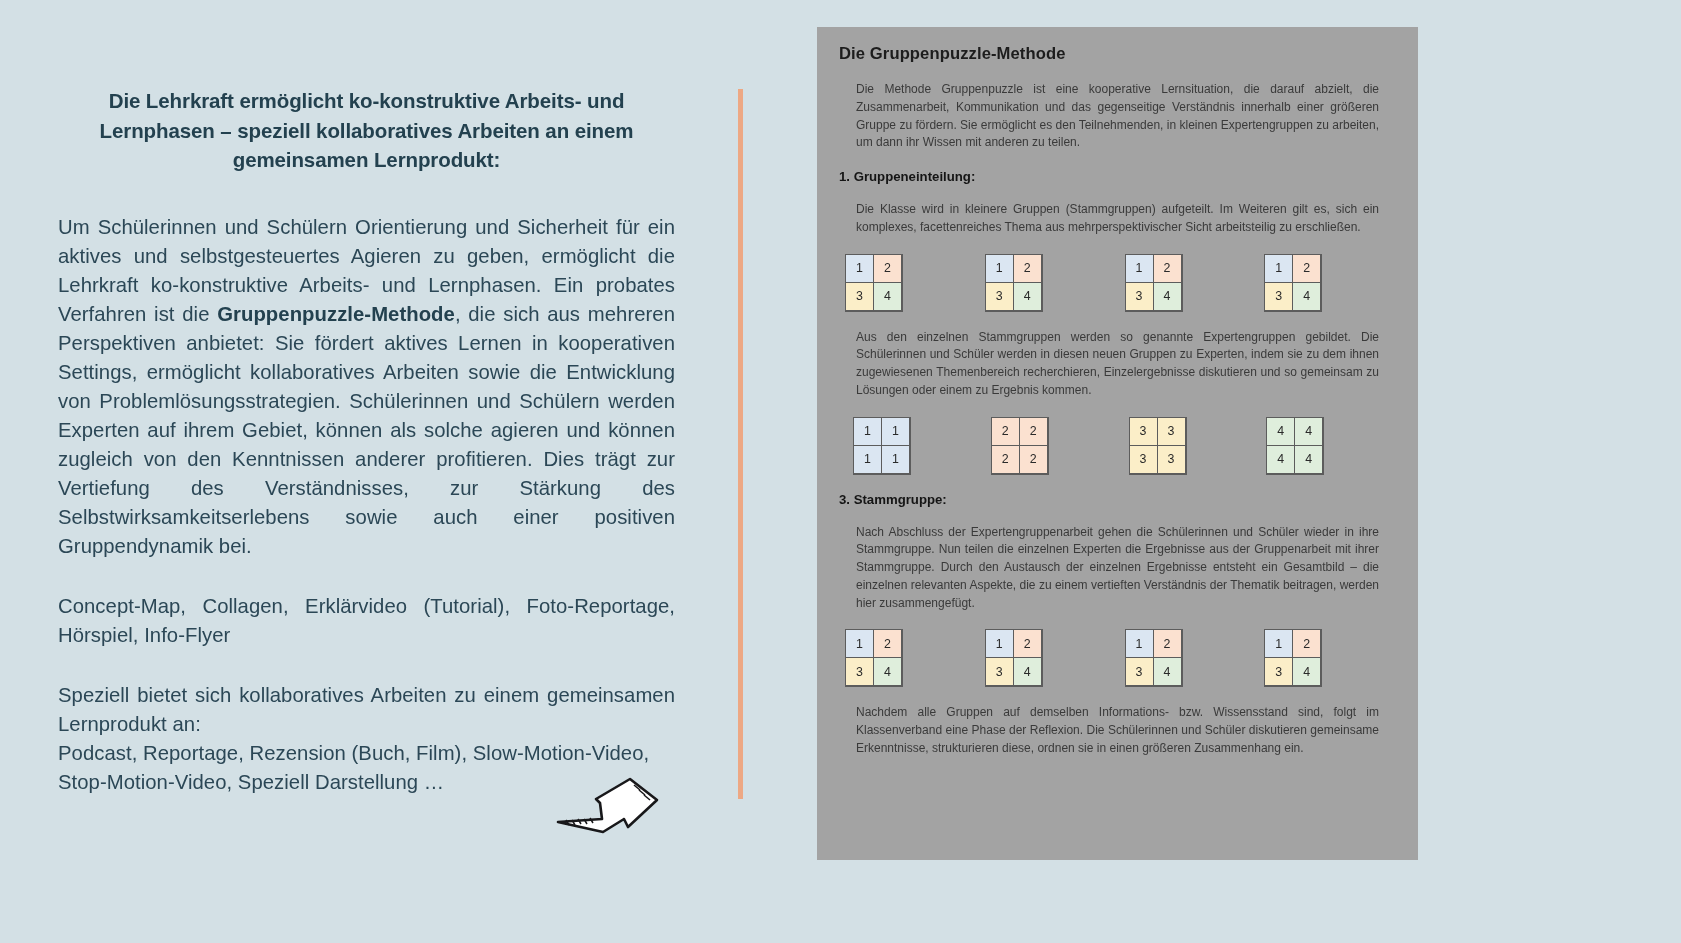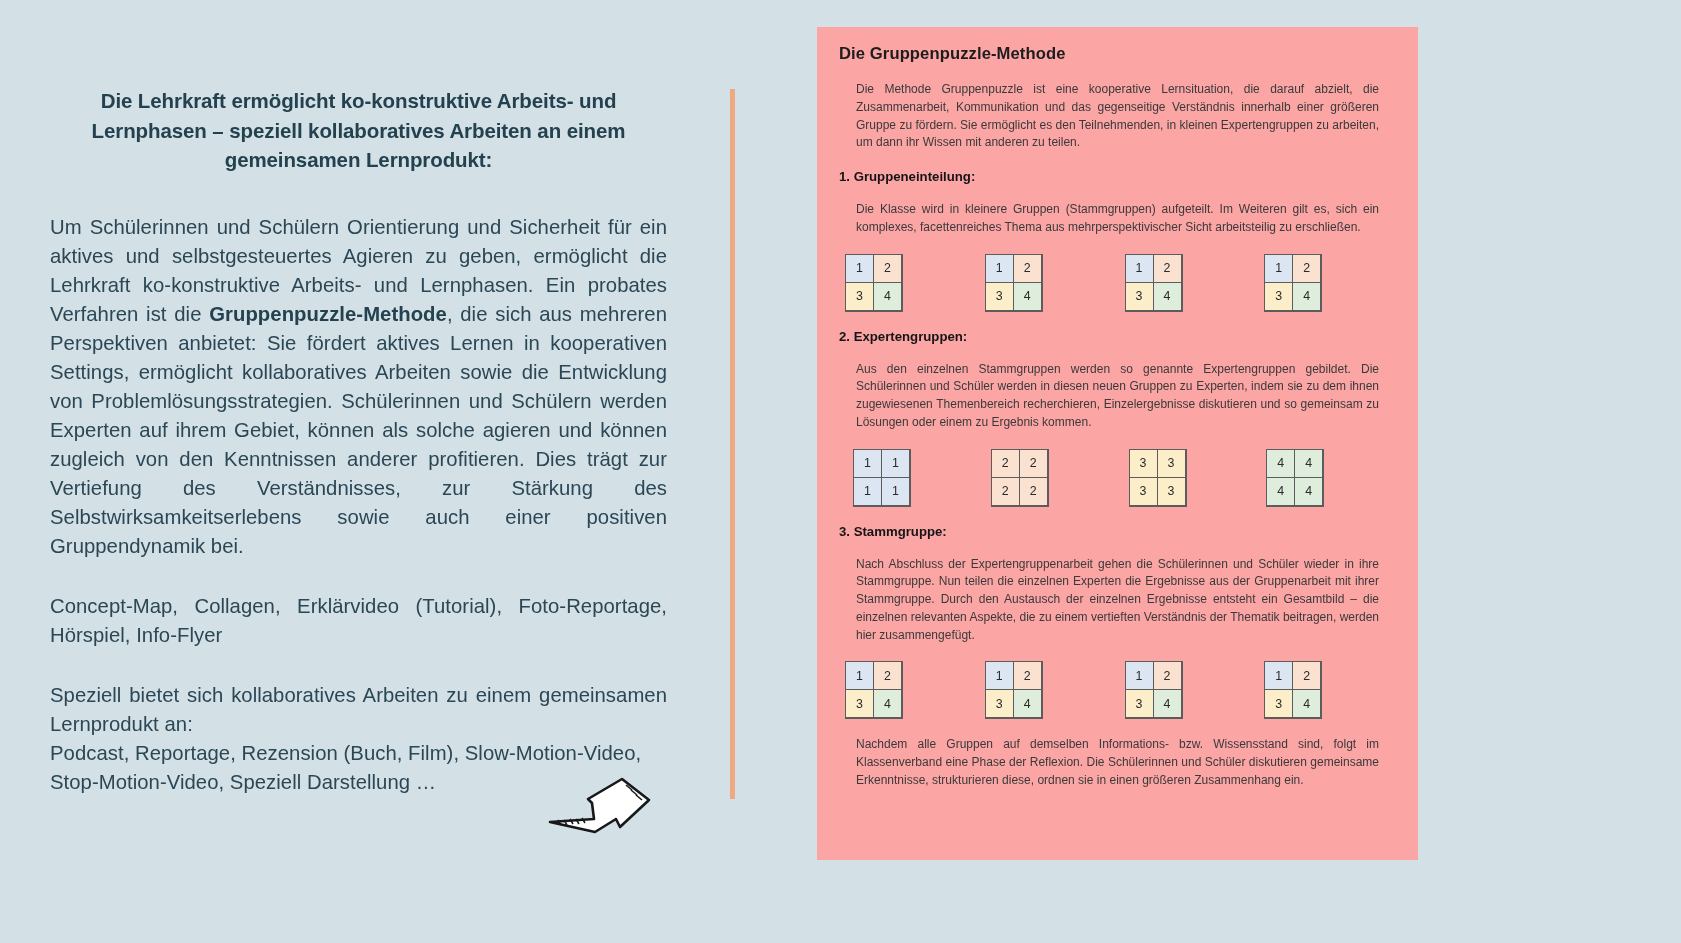--- a/index.html
+++ b/index.html
@@ -13,21 +13,21 @@
     background: #d3e0e5;
     font-family: "Liberation Sans", sans-serif;
     color: #27424f;
     overflow: hidden;
     position: relative;
   }
 
   
   #left-column {
     position: absolute;
-    left: 8px;
+    left: 16px;
     top: 0;
     width: 723px;
     height: 943px;
     box-sizing: border-box;
     padding-left: 29px;
   }
   #left-inner {
     position: absolute;
     left: 42px;
     top: 86px;
@@ -80,21 +80,21 @@
     height: 60px;
   }
 
   
   #right-panel {
     position: absolute;
     left: 817px;
     top: 27px;
     width: 601px;
     height: 833px;
-    background: #fca5a5;
+    background: #a3a3a3;
     box-sizing: border-box;
     padding: 17px 22px 10px 22px;
     box-shadow: 0 0 0 0 rgba(0,0,0,0);
   }
   #panel-title {
     font-size: 16.6px;
     font-weight: bold;
     color: #1d1d1d;
     margin: 0 0 14px 0;
     letter-spacing: 0.1px;
@@ -226,21 +226,20 @@
           <div class="qcell c-blue">1</div>
           <div class="qcell c-peach">2</div>
           <div class="qcell c-yellow">3</div>
           <div class="qcell c-green">4</div>
         </div>
       </div>
     </div>
   </div>
 
   <div>
-    <div class="sec-title">2. Expertengruppen:</div>
     <p class="panel-par">Aus den einzelnen Stammgruppen werden so genannte Expertengruppen gebildet. Die Schülerinnen und Schüler werden in diesen neuen Gruppen zu Experten, indem sie zu dem ihnen zugewiesenen Themenbereich recherchieren, Einzelergebnisse diskutieren und so gemeinsam zu Lösungen oder einem zu Ergebnis kommen.</p>
     <div class="grid-row">
       <div class="grid-slot shift">
         <div class="qgrid">
           <div class="qcell c-blue">1</div>
           <div class="qcell c-blue">1</div>
           <div class="qcell c-blue">1</div>
           <div class="qcell c-blue">1</div>
         </div>
       </div>

